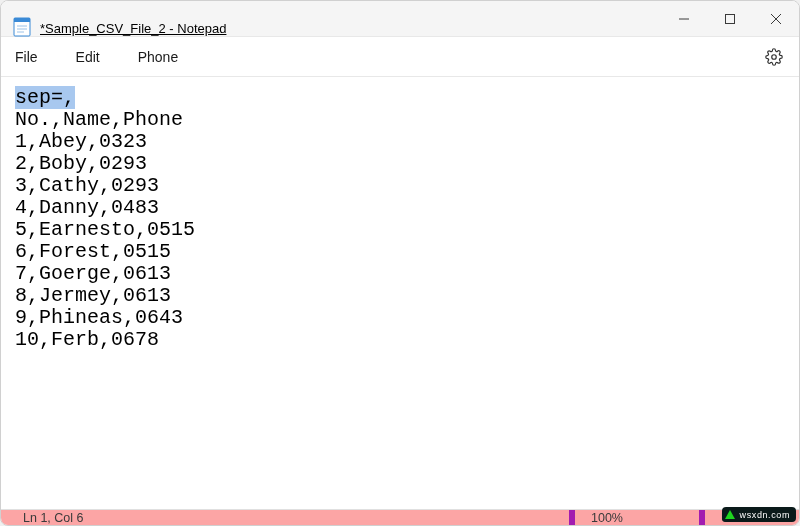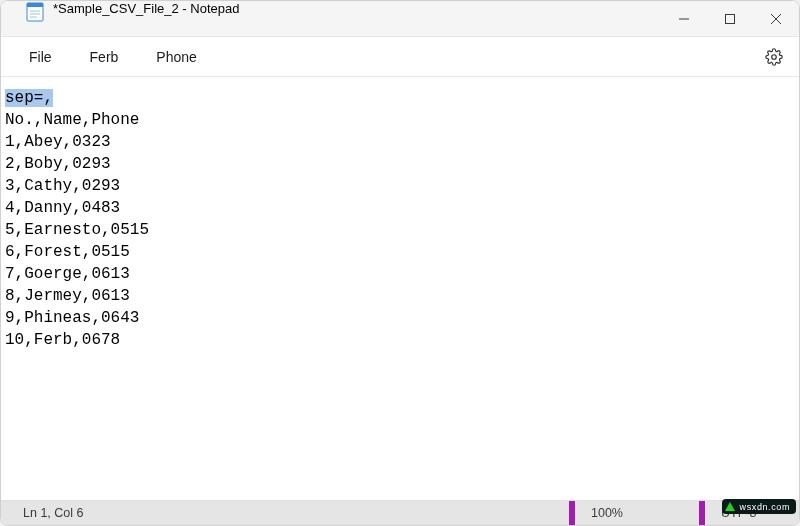--- a/index.html
+++ b/index.html
@@ -22,24 +22,25 @@
       border: 1px solid #d0d0d0;
       border-radius: 8px;
       display: flex;
       flex-direction: column;
       overflow: hidden;
     }
     .title-bar {
       height: 36px;
       background: #f5f5f5;
       display: flex;
-      align-items: flex-start;
-      padding: 0 20px;
+      align-items: flex-end;
+      padding: 0 7px;
       border-bottom: 1px solid #e8e8e8;
       position: relative;
+      text-decoration: underline;
     }
     .app-icon {
       width: 20px;
       height: 20px;
       margin: 0 8px 0 4px;
       display: flex;
       align-items: center;
       justify-content: center;
     }
     .notepad-svg {
@@ -64,54 +65,54 @@
       display: flex;
       align-items: center;
       justify-content: center;
       color: #3a3a3a;
     }
     .win-btn svg { width: 10px; height: 10px; }
     .menu-bar {
       height: 40px;
       display: flex;
       align-items: center;
-      padding: 0 28px;
+      padding: 0 14px;
       gap: 38px;
       border-bottom: 1px solid #e8e8e8;
       font-size: 14px;
       color: #1a1a1a;
       position: relative;
     }
     .menu-item { cursor: default; }
     .settings-icon {
       position: absolute;
       right: 16px;
       top: 50%;
       transform: translateY(-50%);
       width: 18px;
       height: 18px;
       color: #333;
     }
     .editor {
       flex: 1;
-      padding: 10px 4px;
+      padding: 10px 14px;
       font-family: Consolas, "Courier New", monospace;
-      font-size: 16px;
+      font-size: 20px;
       line-height: 22px;
       color: #000;
       white-space: pre;
       overflow: auto;
       background: #fff;
     }
     .sel {
       background: #a8c8ef;
     }
     .status-bar {
-      height: 25px;
-      background: #e5e5e5;
+      height: 16px;
+      background: #fca5a5;
       border-top: 1px solid #e0e0e0;
       display: flex;
       align-items: center;
       font-size: 12.5px;
       color: #3a3a3a;
     }
     .status-cell {
       padding: 0 16px;
       height: 100%;
       display: flex;
@@ -122,21 +123,21 @@
       border-left: none;
       flex: 1;
       padding-left: 22px;
     }
     .status-cell.zoom { width: 130px; justify-content: flex-start; }
     .status-cell.eol { width: 160px; }
     .status-cell.enc { width: 100px; }
     .watermark {
       position: absolute;
       right: 4px;
-      bottom: 12px;
+      bottom: 4px;
       background: #0a1a1a;
       color: #fff;
       font-size: 9px;
       padding: 3px 6px 2px 18px;
       border-radius: 4px;
       letter-spacing: 0.6px;
       font-family: Arial, sans-serif;
     }
     .watermark::before {
       content: "";
@@ -181,21 +182,21 @@
         <svg viewBox="0 0 10 10">
             <line x1="0" y1="0" x2="10" y2="10" stroke="currentColor" stroke-width="1"></line>
             <line x1="10" y1="0" x2="0" y2="10" stroke="currentColor" stroke-width="1"></line>
           </svg>
       </div>
     </div>
   </div>
 
   <div class="menu-bar">
     <span class="menu-item">File</span>
-    <span class="menu-item">Ferb</span>
+    <span class="menu-item">Edit</span>
     <span class="menu-item">Phone</span>
     <span class="settings-icon">
       <svg viewBox="0 0 24 24" fill="none" stroke="currentColor" stroke-width="1.6">
         <circle cx="12" cy="12" r="3"></circle>
         <path d="M19.4 15a1.65 1.65 0 0 0 .33 1.82l.06.06a2 2 0 1 1-2.83 2.83l-.06-.06a1.65 1.65 0 0 0-1.82-.33 1.65 1.65 0 0 0-1 1.51V21a2 2 0 0 1-4 0v-.09a1.65 1.65 0 0 0-1-1.51 1.65 1.65 0 0 0-1.82.33l-.06.06a2 2 0 1 1-2.83-2.83l.06-.06a1.65 1.65 0 0 0 .33-1.82 1.65 1.65 0 0 0-1.51-1H3a2 2 0 0 1 0-4h.09a1.65 1.65 0 0 0 1.51-1 1.65 1.65 0 0 0-.33-1.82l-.06-.06a2 2 0 1 1 2.83-2.83l.06.06a1.65 1.65 0 0 0 1.82.33h0a1.65 1.65 0 0 0 1-1.51V3a2 2 0 0 1 4 0v.09a1.65 1.65 0 0 0 1 1.51h0a1.65 1.65 0 0 0 1.82-.33l.06-.06a2 2 0 1 1 2.83 2.83l-.06.06a1.65 1.65 0 0 0-.33 1.82v0a1.65 1.65 0 0 0 1.51 1H21a2 2 0 0 1 0 4h-.09a1.65 1.65 0 0 0-1.51 1z"></path>
       </svg>
     </span>
   </div>
 
   <div class="editor" id="editor"><span class="sel">sep=,</span>

